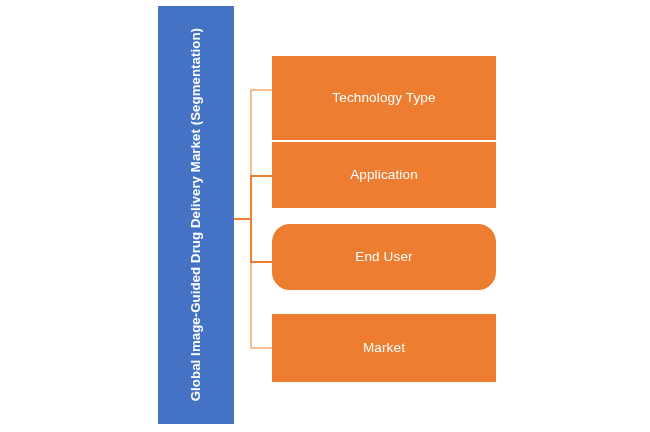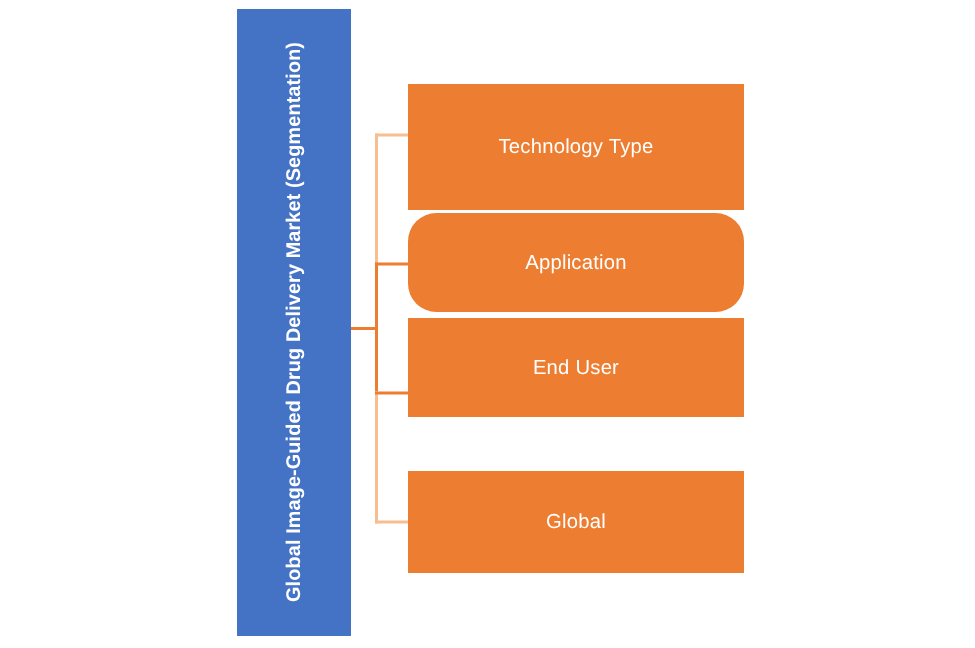--- a/index.html
+++ b/index.html
@@ -52,22 +52,22 @@
   }
   .child-label {
     color: #ffffff;
     font-size: 13.5px;
     font-weight: 400;
     letter-spacing: 0.15px;
     line-height: 1;
     text-align: center;
   }
   .child-node.n0 { top: 56px;  height: 84px; }
-  .child-node.n1 { top: 142px; height: 66px; border-radius: 19px; }
-  .child-node.n2 { top: 212px; height: 66px; }
+  .child-node.n1 { top: 142px; height: 66px; }
+  .child-node.n2 { top: 224px; height: 66px; border-radius: 18px; }
   .child-node.n3 { top: 314px; height: 68px; }
 
   
   .conn {
     position: absolute;
     background: #ED7D31;
   }
   
   .conn-stem {
     left: 234px;
@@ -124,16 +124,16 @@
 
   <div class="child-node n1">
     <span class="child-label">Application</span>
   </div>
 
   <div class="child-node n2">
     <span class="child-label">End User</span>
   </div>
 
   <div class="child-node n3">
-    <span class="child-label">Global</span>
+    <span class="child-label">Market</span>
   </div>
 
 </div>
 
 </body></html>

